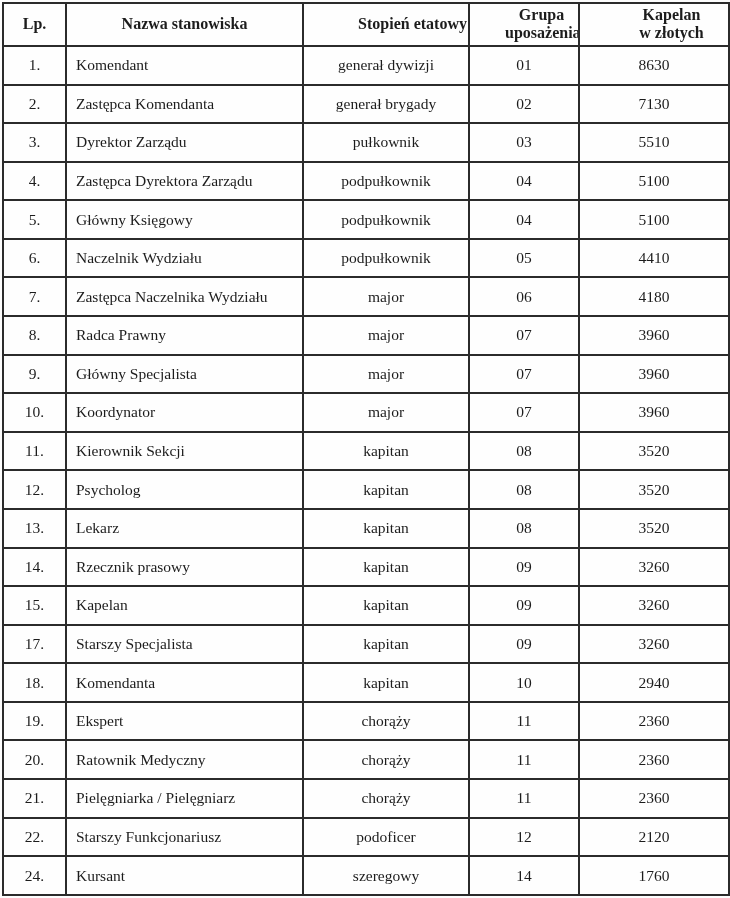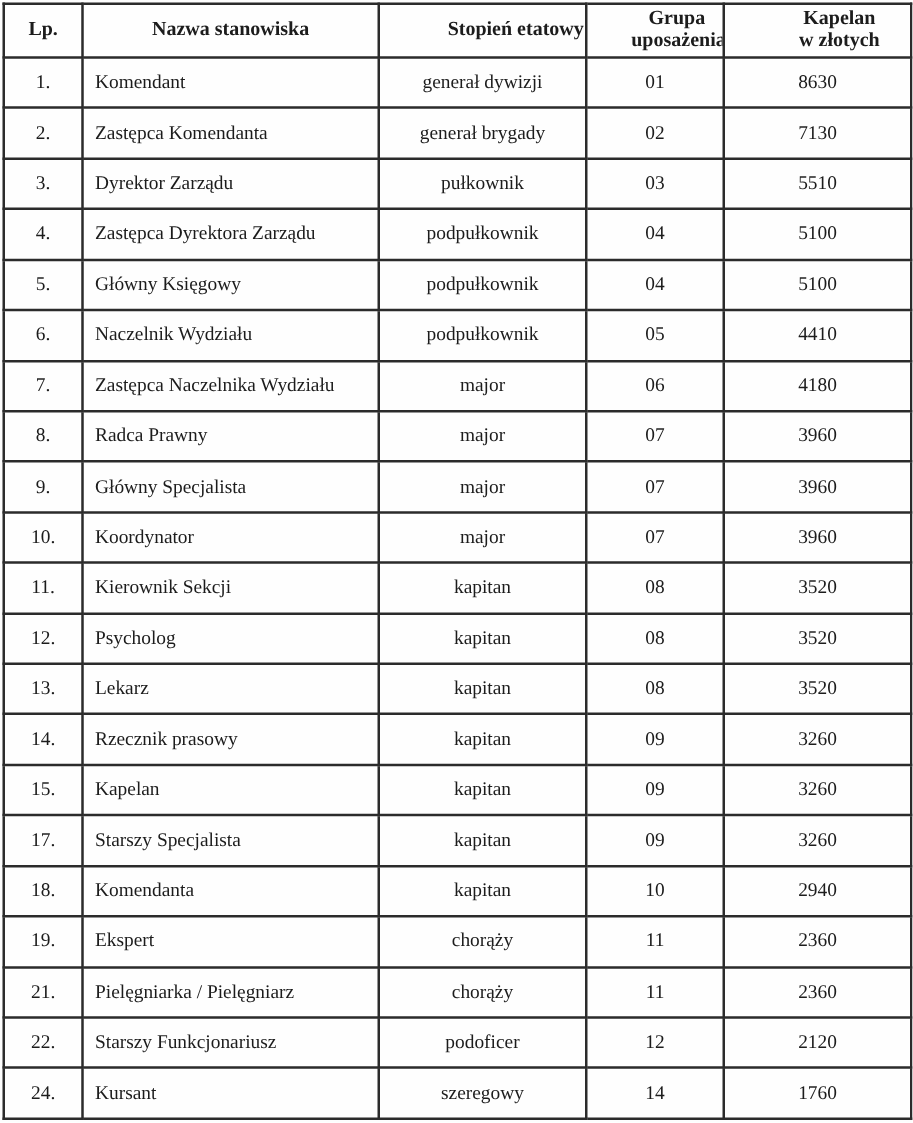--- a/index.html
+++ b/index.html
@@ -202,20 +202,27 @@
     <td class="c-stawka">2940</td>
   </tr>
         <tr>
     <td class="c-lp">19.</td>
     <td class="c-nazwa">Ekspert</td>
     <td class="c-stopien">chorąży</td>
     <td class="c-grupa">11</td>
     <td class="c-stawka">2360</td>
   </tr>
         <tr>
+    <td class="c-lp">20.</td>
+    <td class="c-nazwa">Ratownik Medyczny</td>
+    <td class="c-stopien">chorąży</td>
+    <td class="c-grupa">11</td>
+    <td class="c-stawka">2360</td>
+  </tr>
+        <tr>
     <td class="c-lp">21.</td>
     <td class="c-nazwa">Pielęgniarka / Pielęgniarz</td>
     <td class="c-stopien">chorąży</td>
     <td class="c-grupa">11</td>
     <td class="c-stawka">2360</td>
   </tr>
         <tr>
     <td class="c-lp">22.</td>
     <td class="c-nazwa">Starszy Funkcjonariusz</td>
     <td class="c-stopien">podoficer</td>

